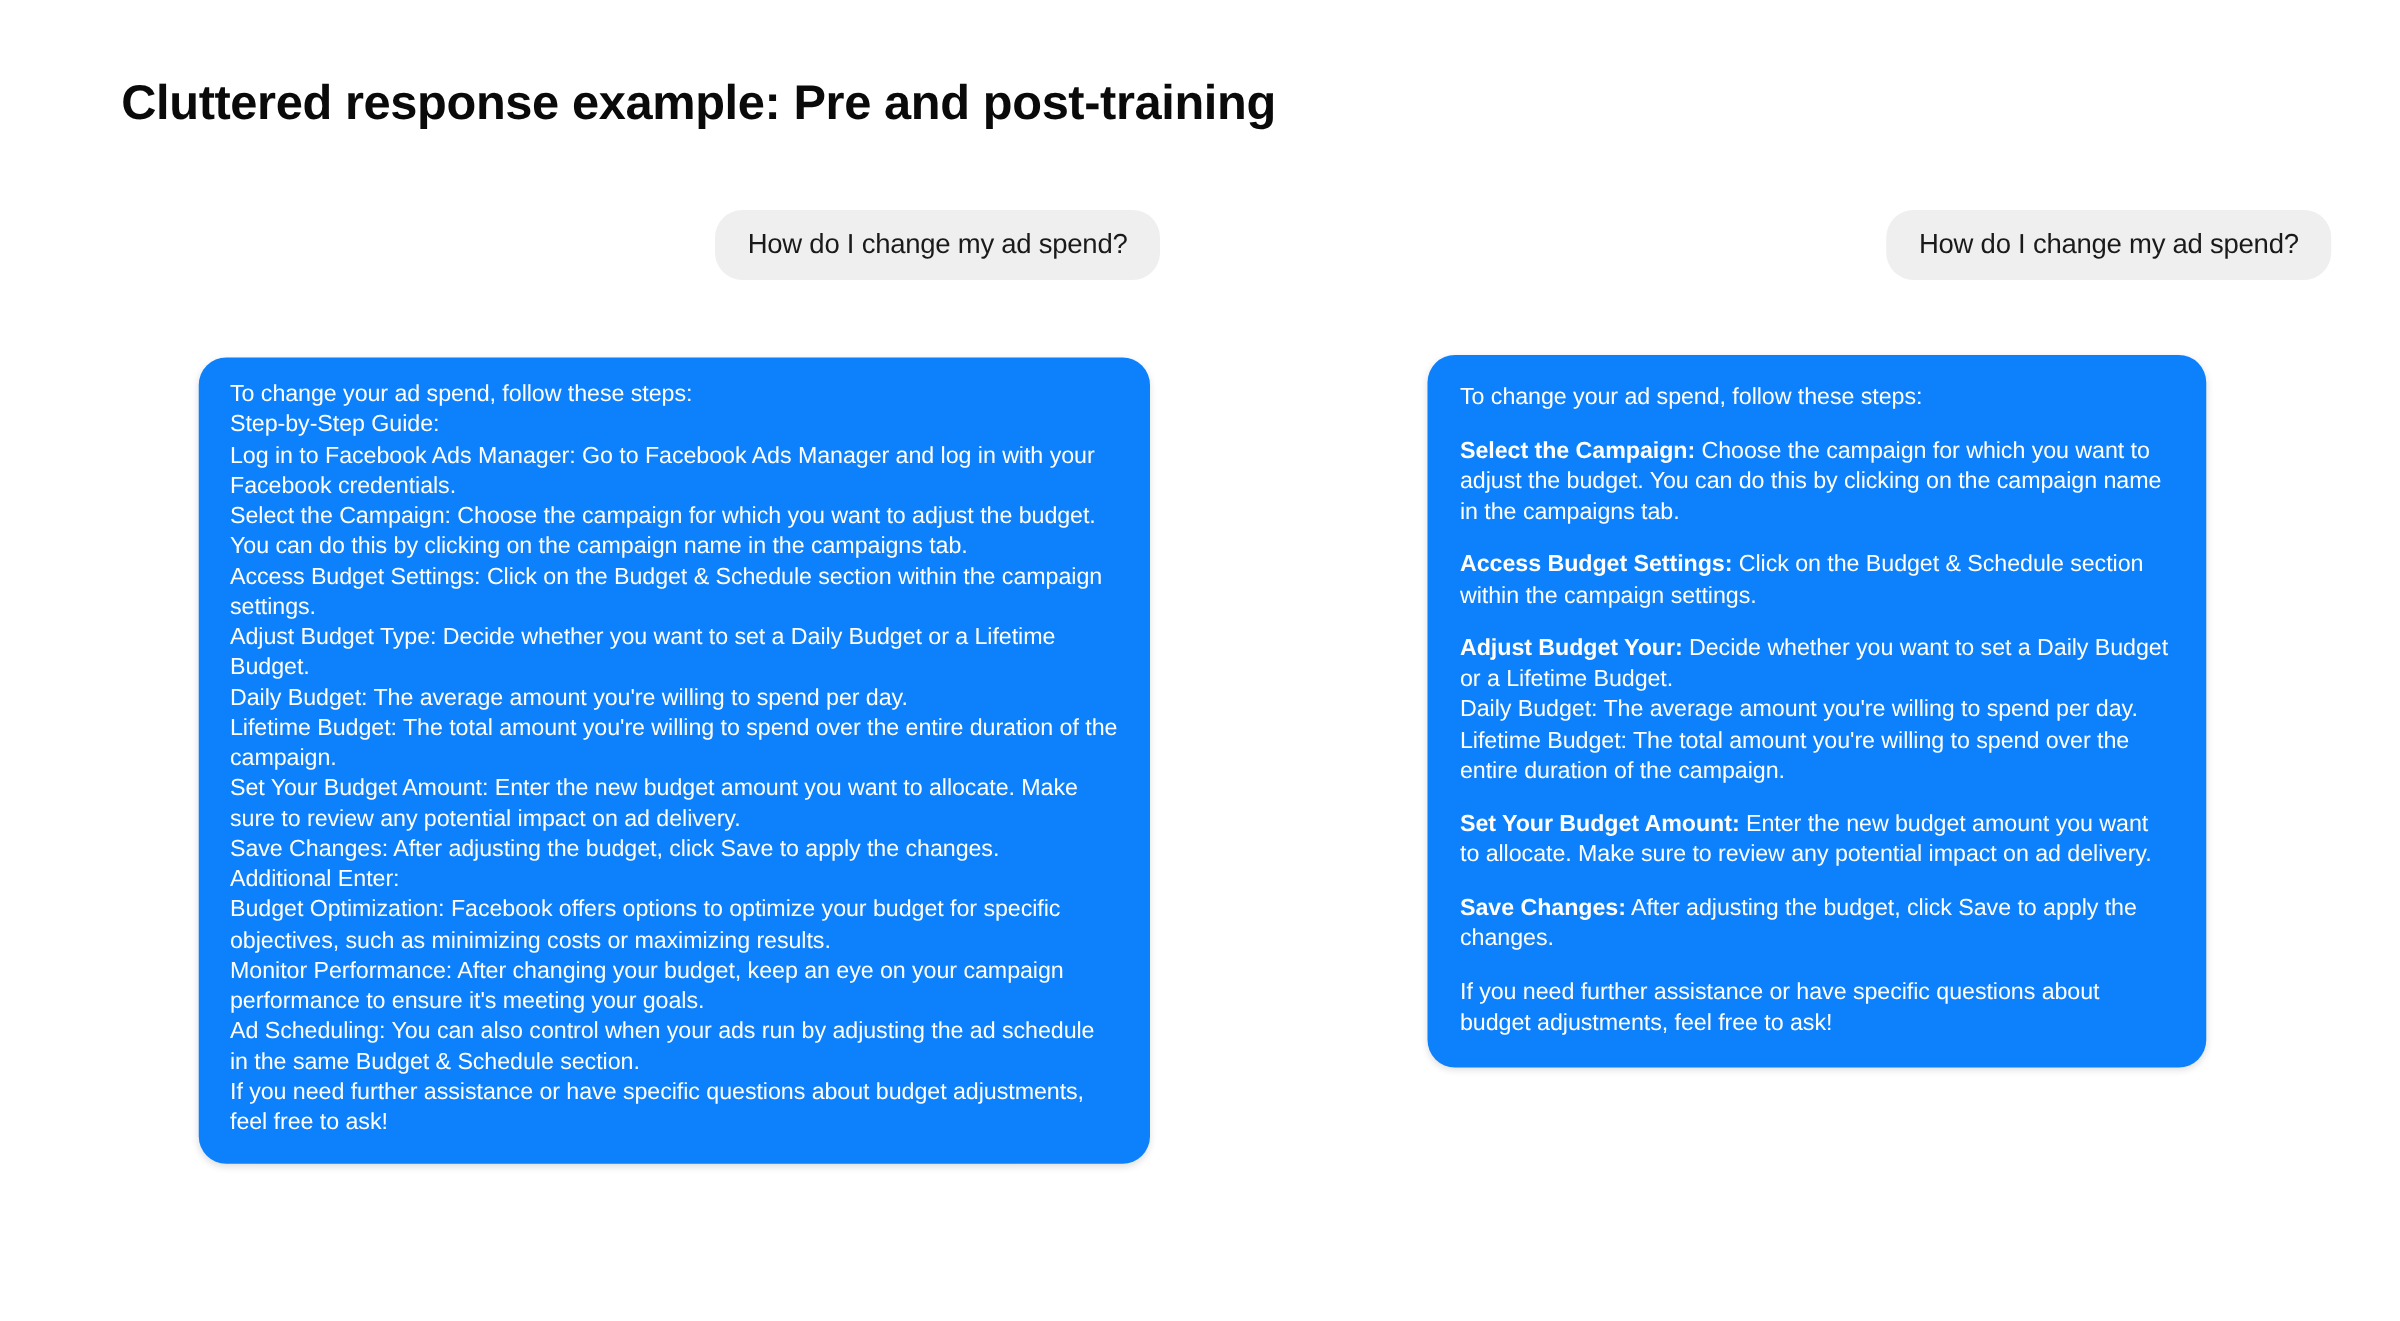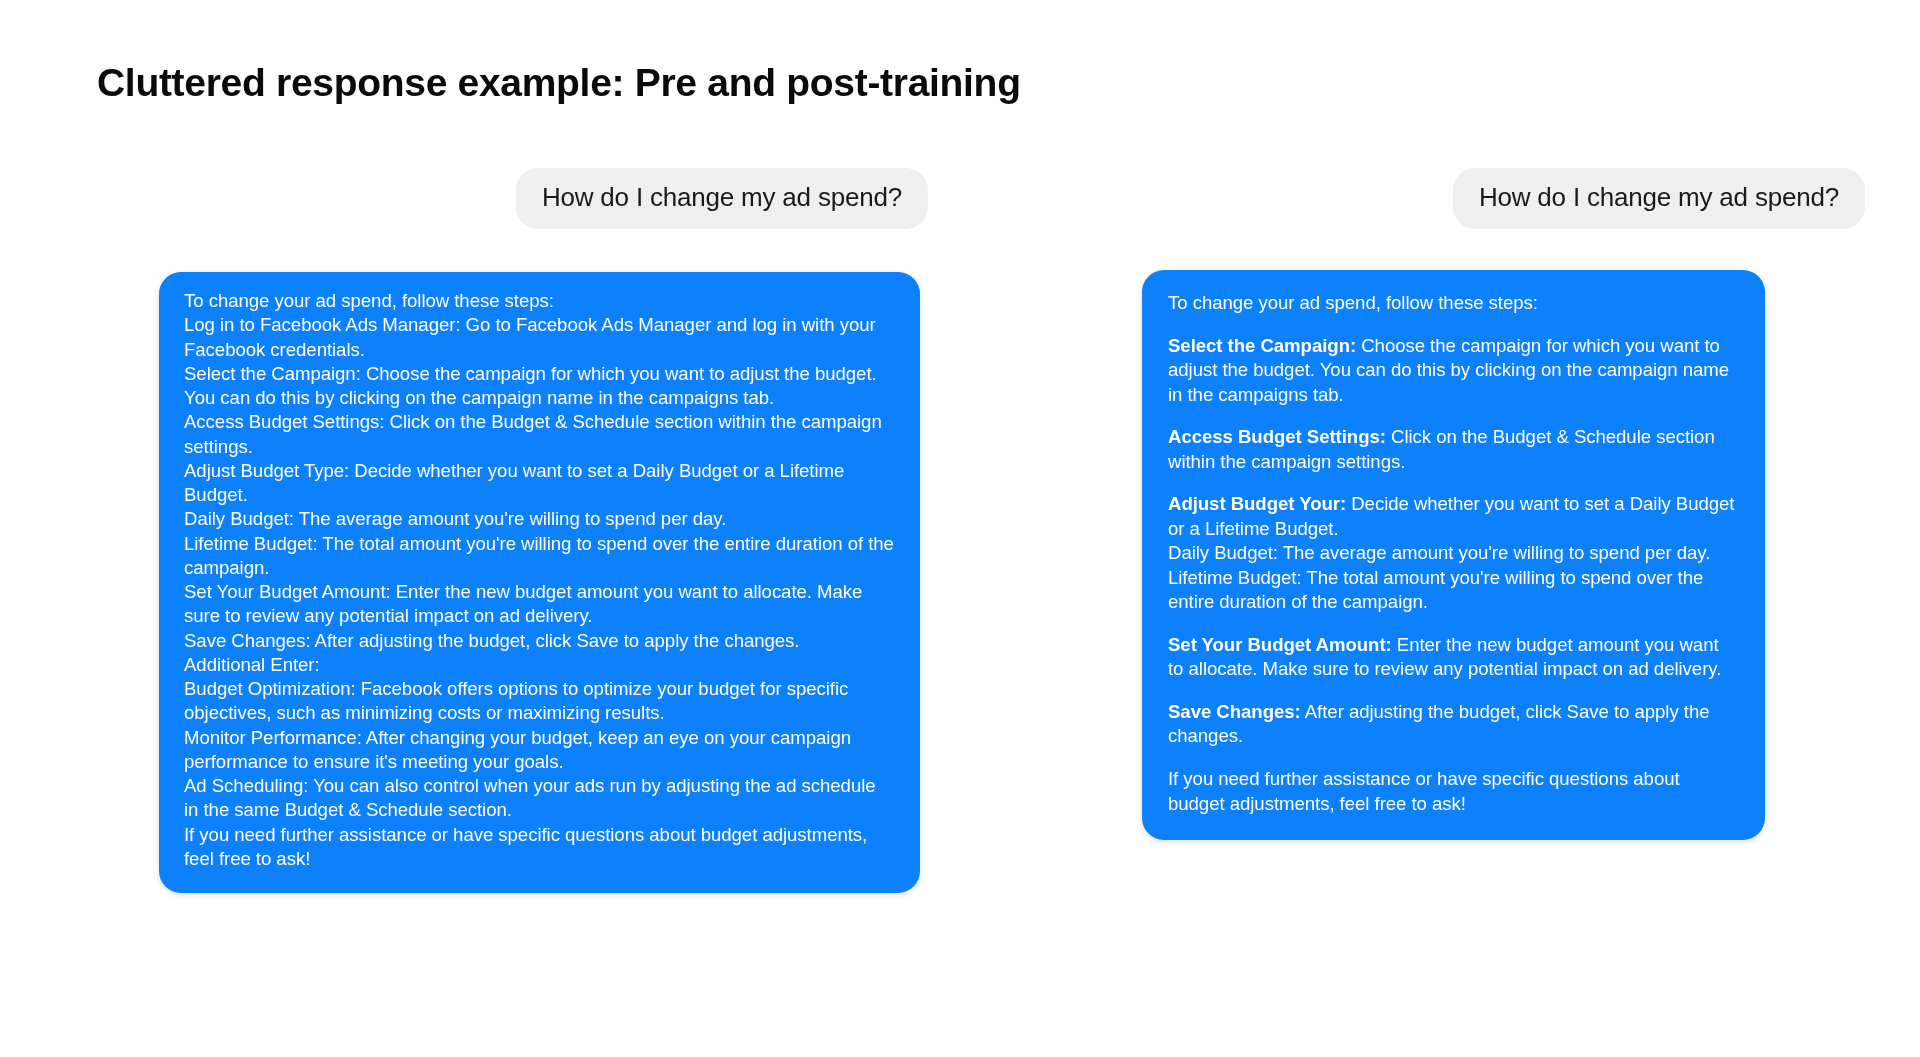--- a/index.html
+++ b/index.html
@@ -54,35 +54,36 @@
     display: flex;
     justify-content: flex-end;
   }
   .user-row-left  { left: 0px;   top: 168px; width: 928px; }
   .user-row-right { left: 100px; top: 168px; width: 805px; }
 
   .user-bubble {
     background: #efefef;
     border-radius: 22px;
     padding: 13px 26px 15px 26px;
-    font-size: 26px;
+    font-size: 22px;
     line-height: 1.28;
     color: #1a1a1a;
     letter-spacing: -0.2px;
     white-space: nowrap;
   }
 
   
   .assistant-bubble {
     position: absolute;
     background: #0d80fb;
     color: #ffffff;
     border-radius: 22px;
     box-shadow: 0 2px 6px rgba(0,0,0,0.13);
     box-sizing: border-box;
+    margin-top: 14px;
   }
 
   .bubble-left {
     left: 159px;
     top: 272px;
     width: 761px;
     padding: 17px 25px 22px 25px;
   }
   .bubble-right {
     left: 1142px;
@@ -116,20 +117,21 @@
   <div class="page-title">Cluttered response example: Pre and post-training</div>
 
   <div class="column column-left">
 
     <div class="user-row user-row-left">
       <div class="user-bubble">How do I change my ad spend?</div>
     </div>
 
     <div class="assistant-bubble bubble-left" id="assistant-bubble-pre">
         <div class="msg-line">To change your ad spend, follow these steps:</div>
+        <div class="msg-line">Step-by-Step Guide:</div>
         <div class="msg-line">Log in to Facebook Ads Manager: Go to Facebook Ads Manager and log in with your Facebook credentials.</div>
         <div class="msg-line">Select the Campaign: Choose the campaign for which you want to adjust the budget. You can do this by clicking on the campaign name in the campaigns tab.</div>
         <div class="msg-line">Access Budget Settings: Click on the Budget &amp; Schedule section within the campaign settings.</div>
         <div class="msg-line">Adjust Budget Type: Decide whether you want to set a Daily Budget or a Lifetime Budget.</div>
         <div class="msg-line">Daily Budget: The average amount you're willing to spend per day.</div>
         <div class="msg-line">Lifetime Budget: The total amount you're willing to spend over the entire duration of the campaign.</div>
         <div class="msg-line">Set Your Budget Amount: Enter the new budget amount you want to allocate. Make sure to review any potential impact on ad delivery.</div>
         <div class="msg-line">Save Changes: After adjusting the budget, click Save to apply the changes.</div>
         <div class="msg-line">Additional Enter:</div>
         <div class="msg-line">Budget Optimization: Facebook offers options to optimize your budget for specific objectives, such as minimizing costs or maximizing results.</div>

